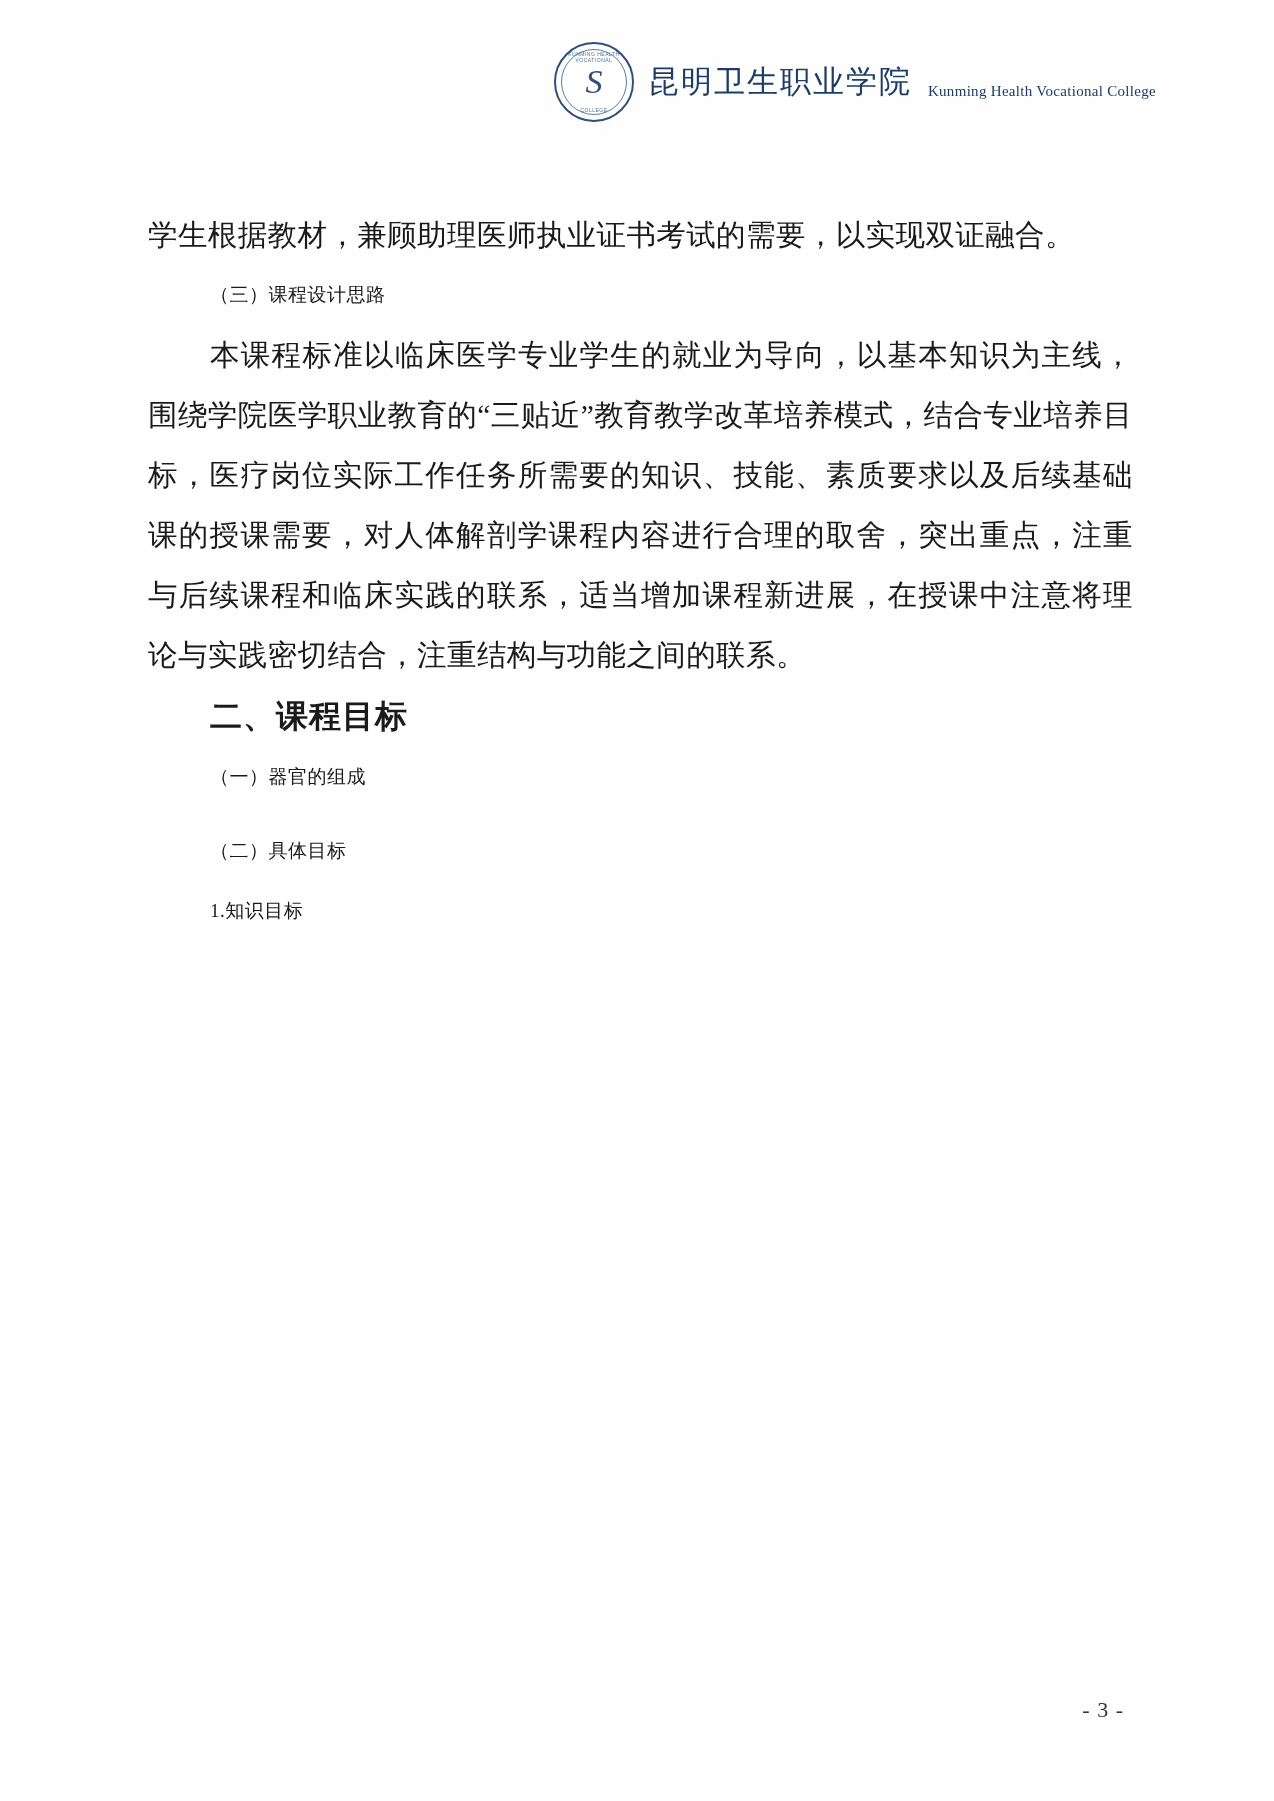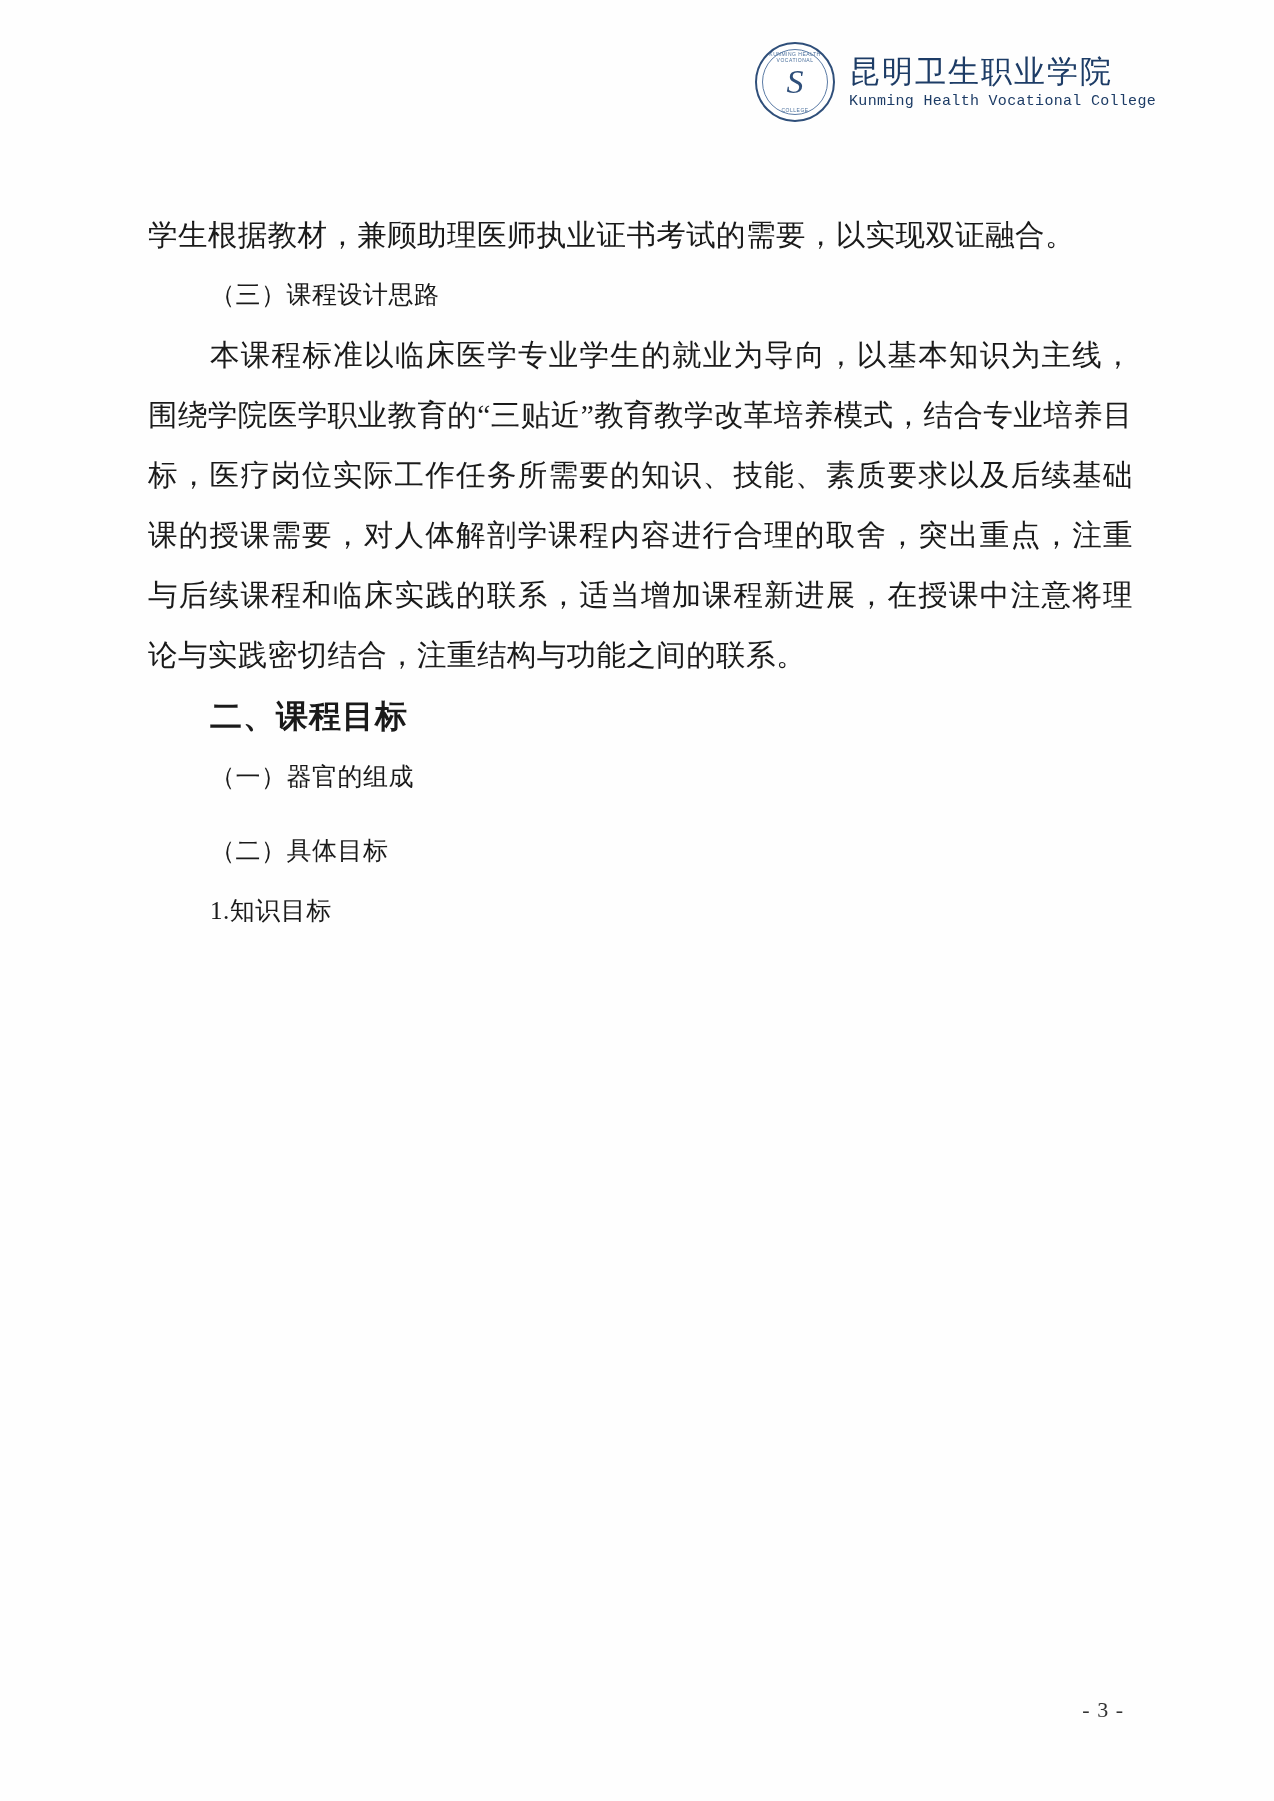--- a/index.html
+++ b/index.html
@@ -62,38 +62,40 @@
     letter-spacing: 0.5px;
     color: #4a6f9c;
     font-family: "Liberation Sans", sans-serif;
   }
   .logo-mark .logo-ring-text.bottom {
     top: auto;
     bottom: 7px;
   }
   .logo-text {
     display: flex;
-    flex-direction: column;
+    flex-direction: row;
     justify-content: center;
+    align-items: flex-end;
   }
   .logo-cn {
     font-size: 31px;
     color: #1d3c66;
     letter-spacing: 2px;
     font-family: "Liberation Serif", serif;
     white-space: nowrap;
     line-height: 1.15;
   }
   .logo-en {
     font-size: 15px;
     color: #1d3c66;
     letter-spacing: 0.3px;
-    font-family: Liberation Mono, monospace;
+    font-family: Liberation Serif, serif;
     white-space: nowrap;
     margin-top: 4px;
+    margin-left: 16px;
   }
 
   
   .content {
     position: absolute;
     top: 205px;
     left: 148px;
     width: 985px;
   }
   p {
@@ -108,21 +110,21 @@
     text-indent: 62px;
   }
   .heading {
     font-weight: bold;
     font-size: 32px;
     line-height: 62px;
     letter-spacing: 1px;
     font-family: "Liberation Sans", sans-serif;
   }
   .sub-heading {
-    font-size: 25px;
+    font-size: 19px;
     line-height: 60px;
     text-indent: 62px;
     letter-spacing: 0.5px;
   }
   .block-gap { height: 14px; }
 
   
   .footer {
     position: absolute;
     bottom: 78px;

